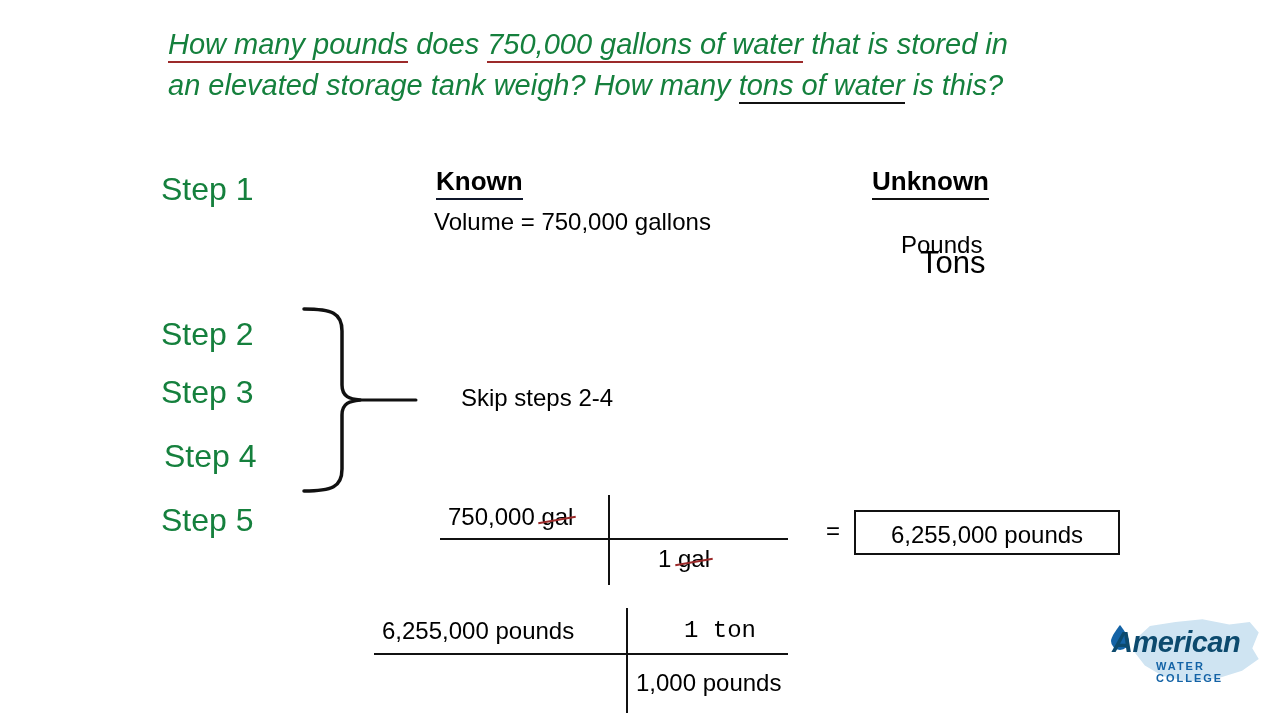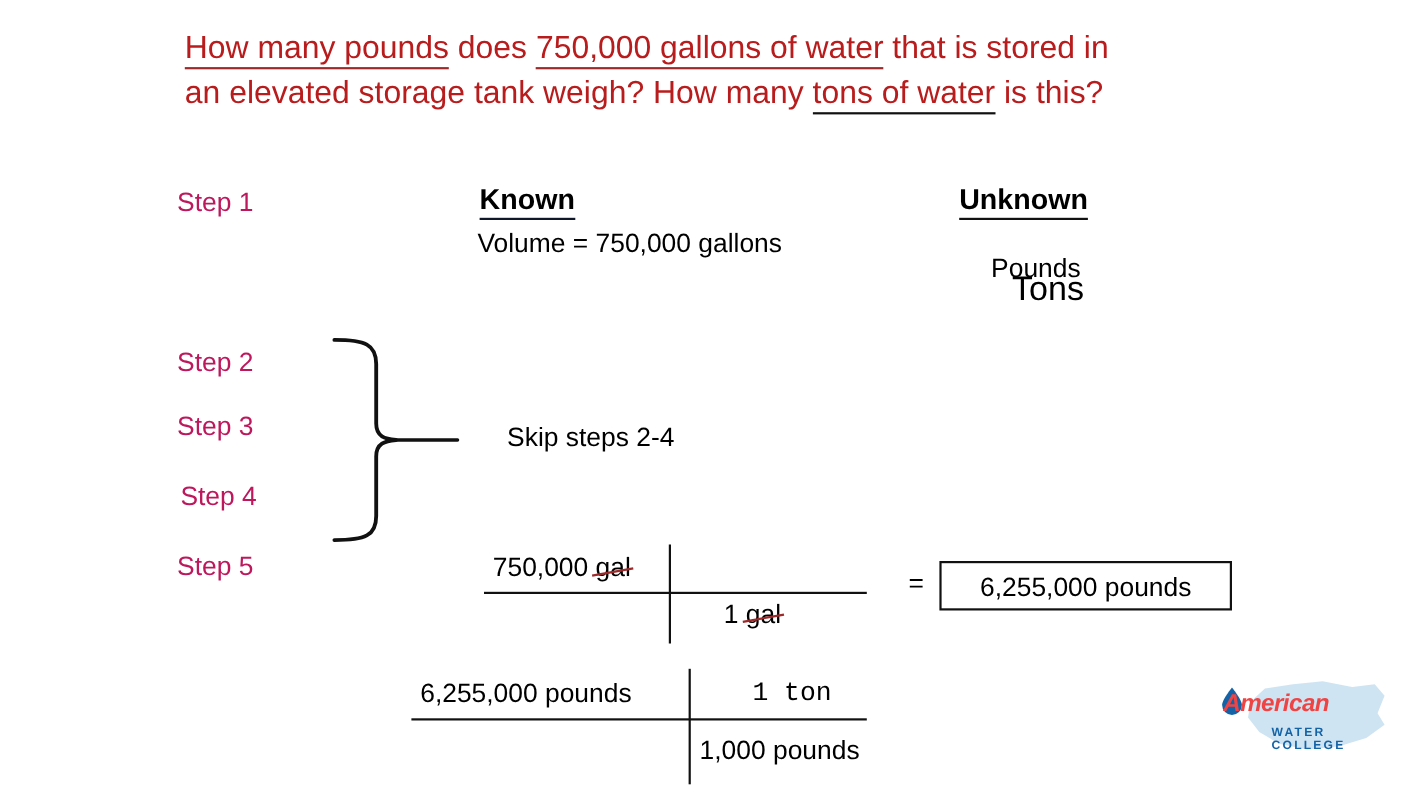--- a/index.html
+++ b/index.html
@@ -17,35 +17,36 @@
   }
   .abs { position: absolute; }
 
   
   #question {
     left: 168px;
     top: 24px;
     width: 880px;
     font-size: 29px;
     line-height: 41px;
-    color: #b91c1c;
+    color: #15803d;
+    font-style: italic;
   }
   .u-red {
     border-bottom: 2px solid #9c2a2a;
     padding-bottom: 1px;
   }
   .u-black {
     border-bottom: 2px solid #111;
     padding-bottom: 1px;
   }
 
   
   .step-label {
-    font-size: 24px;
-    color: #be185d;
+    font-size: 32px;
+    color: #15803d;
   }
   #step1 { left: 161px; top: 171px; }
   #step2 { left: 161px; top: 316px; text-align: right; }
   #step3 { left: 161px; top: 374px; }
   #step4 { left: 164px; top: 438px; }
   #step5 { left: 161px; top: 502px; }
 
   
   #known-head {
     left: 436px; top: 166px;
@@ -191,24 +192,24 @@
     left: 34px; top: 10px;
     width: 128px; height: 66px;
     background: #cfe4f2;
     clip-path: polygon(4% 30%, 14% 12%, 34% 6%, 55% 2%, 76% 10%, 92% 6%, 99% 22%,
                        94% 46%, 99% 62%, 86% 80%, 66% 92%, 44% 96%, 24% 88%,
                        10% 72%, 2% 52%);
   }
   #logo-name {
     position: absolute;
     left: 14px; top: 18px;
-    font-size: 22px;
+    font-size: 29px;
     font-weight: bold;
     font-style: italic;
-    color: #ef4444;
+    color: #0c4a6e;
     letter-spacing: -0.5px;
   }
   #logo-sub {
     position: absolute;
     left: 58px; top: 52px;
     font-size: 11px;
     font-weight: bold;
     letter-spacing: 2px;
     color: #1463a6;
   }

